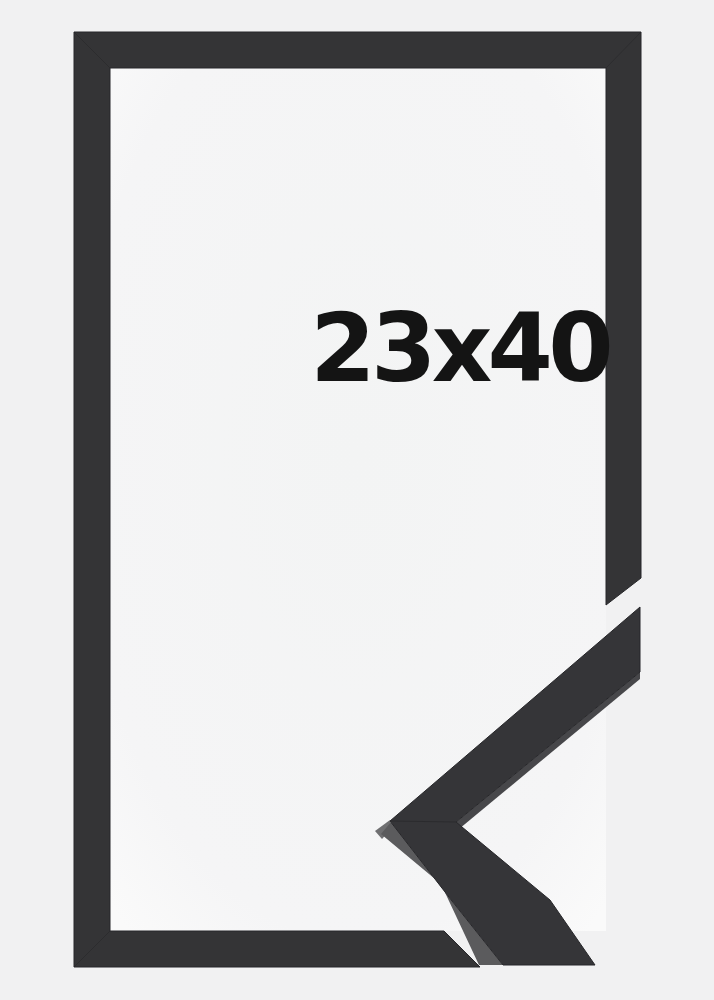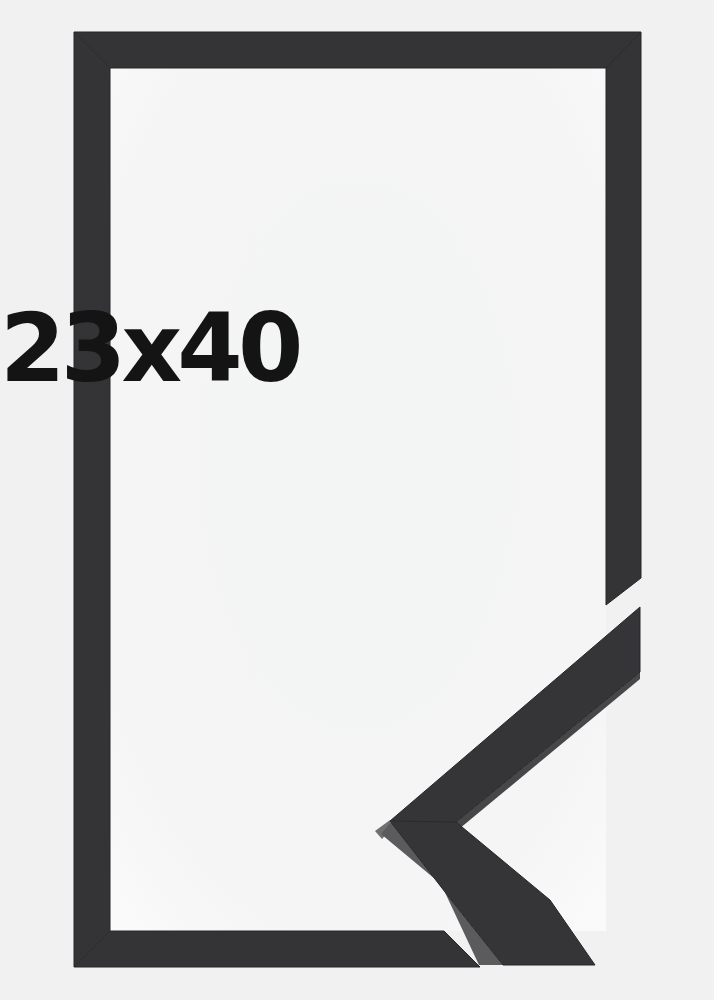--- a/index.html
+++ b/index.html
@@ -20,21 +20,21 @@
     position: absolute;
     top: 0;
     left: 0;
     display: block;
   }
   .size-label {
     position: absolute;
     top: 302px;
     left: 0;
     width: 609px;
-    text-align: left;
+    text-align: right;
     font-size: 94px;
     font-weight: bold;
     line-height: 1;
     letter-spacing: -0.05em;
     color: #141414;
     user-select: none;
     white-space: nowrap;
   }
 </style>
 </head>

